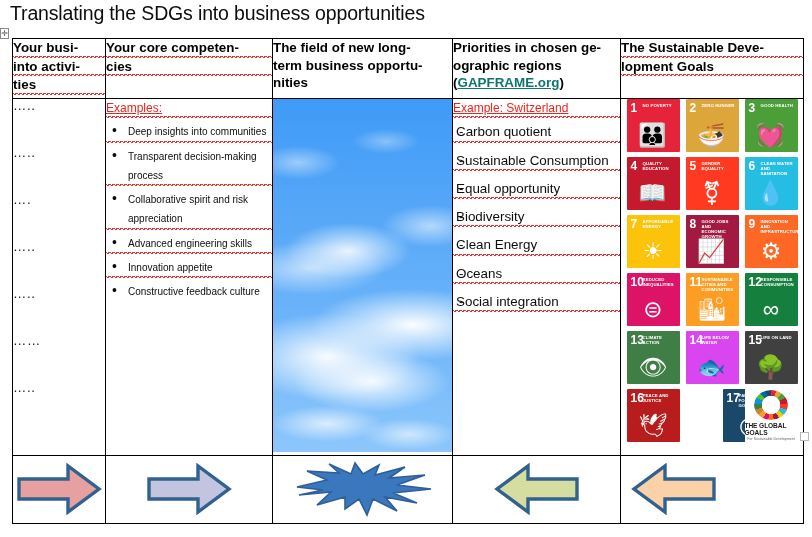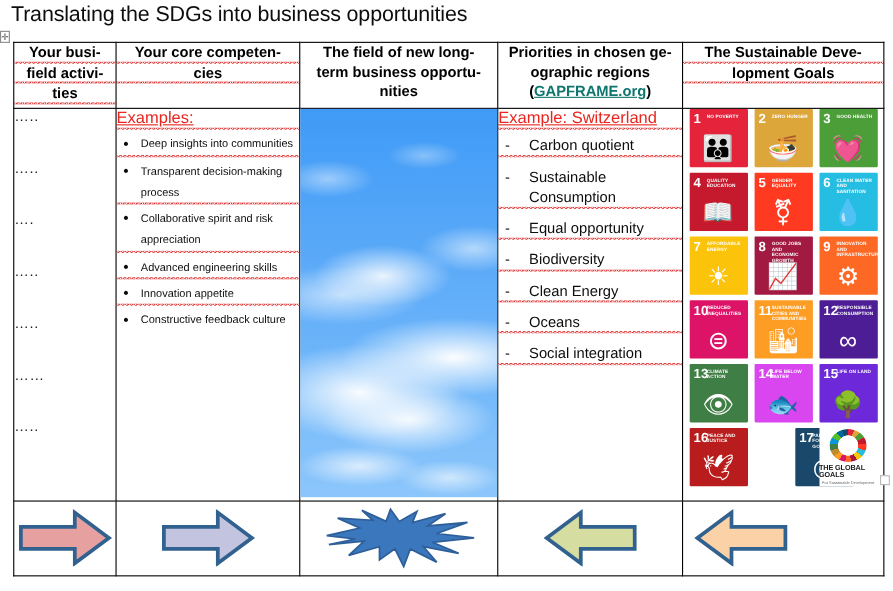--- a/index.html
+++ b/index.html
@@ -61,21 +61,21 @@
   
   col.c1 { width: 93px; }
   col.c2 { width: 167px; }
   col.c3 { width: 180px; }
   col.c4 { width: 168px; }
   col.c5 { width: 183px; }
 
   
   tr.header-row th {
     height: 60px;
-    text-align: center;
+    text-align: left;
     vertical-align: middle;
     font-weight: bold;
     font-size: 13.4px;
     line-height: 17.5px;
     color: #000;
     padding: 2px 3px;
   }
   .hdr-inner { display: block; }
   .sq { 
     background-image: repeating-linear-gradient(
@@ -101,21 +101,21 @@
     color: #1a1a1a;
     line-height: 14px;
     margin-bottom: 33px;
     letter-spacing: 0.6px;
   }
 
   
   .text-cell { padding: 10px 6px 4px 10px; }
   .lead-label {
     color: #e8251f;
-    font-size: 15px;
+    font-size: 12px;
     line-height: 18px;
     margin-bottom: 4px;
   }
   .lead-label .u { text-decoration: underline; }
 
   ul.bullets { list-style: none; margin: 0; padding: 0; }
   ul.bullets li {
     position: relative;
     padding-left: 22px;
     font-size: 10px;
@@ -126,21 +126,21 @@
   ul.bullets li::before {
     content: "\2022";
     position: absolute;
     left: 6px; top: -1px;
     font-size: 14px;
     color: #0d0d0d;
   }
   ul.dashes { list-style: none; margin: 0; padding: 0; }
   ul.dashes li {
     position: relative;
-    padding-left: 28px;
+    padding-left: 3px;
     font-size: 13.4px;
     line-height: 19.3px;
     color: #0d0d0d;
     margin-bottom: 8px;
   }
   ul.dashes li::before {
     content: "-";
     position: absolute;
     left: 6px; top: 0;
     color: #0d0d0d;
@@ -266,21 +266,21 @@
         <col class="c2">
         <col class="c3">
         <col class="c4">
         <col class="c5">
     </colgroup>
     <tbody>
 
       <tr class="header-row">
         <th>
           <span class="hdr-inner sq">Your busi-</span>
-          <span class="hdr-inner sq">field activi-</span>
+          <span class="hdr-inner sq">into activi-</span>
           <span class="hdr-inner sq">ties</span>
         </th>
         <th>
           <span class="hdr-inner sq">Your core competen-</span>
           <span class="hdr-inner sq">cies</span>
         </th>
         <th>
           <span class="hdr-inner">The field of new long-</span>
           <span class="hdr-inner">term business opportu-</span>
           <span class="hdr-inner">nities</span>
@@ -387,36 +387,36 @@
               <div class="sdg-tile" style="background: rgb(221, 19, 103);">
                 <span class="sdg-num">10</span>
                 <span class="sdg-txt">Reduced Inequalities</span>
                 <span class="sdg-glyph">⊜</span>
               </div>
               <div class="sdg-tile" style="background: rgb(253, 157, 36);">
                 <span class="sdg-num">11</span>
                 <span class="sdg-txt">Sustainable Cities and Communities</span>
                 <span class="sdg-glyph">🏙</span>
               </div>
-              <div class="sdg-tile" style="background: #4c1d95;">
+              <div class="sdg-tile" style="background: #15803d;">
                 <span class="sdg-num">12</span>
                 <span class="sdg-txt">Responsible Consumption</span>
                 <span class="sdg-glyph">∞</span>
               </div>
               <div class="sdg-tile" style="background: rgb(63, 126, 68);">
                 <span class="sdg-num">13</span>
                 <span class="sdg-txt">Climate Action</span>
                 <span class="sdg-glyph">👁</span>
               </div>
               <div class="sdg-tile" style="background: #d946ef;">
                 <span class="sdg-num">14</span>
                 <span class="sdg-txt">Life Below Water</span>
                 <span class="sdg-glyph">🐟</span>
               </div>
-              <div class="sdg-tile" style="background: #6d28d9;">
+              <div class="sdg-tile" style="background: #404040;">
                 <span class="sdg-num">15</span>
                 <span class="sdg-txt">Life on Land</span>
                 <span class="sdg-glyph">🌳</span>
               </div>
               <div class="sdg-tile" style="background: #b91c1c;">
                 <span class="sdg-num">16</span>
                 <span class="sdg-txt">Peace and Justice</span>
                 <span class="sdg-glyph">🕊</span>
               </div>
               <div class="sdg-tile" style="background: rgb(25, 72, 106); margin-left: 37px;">

